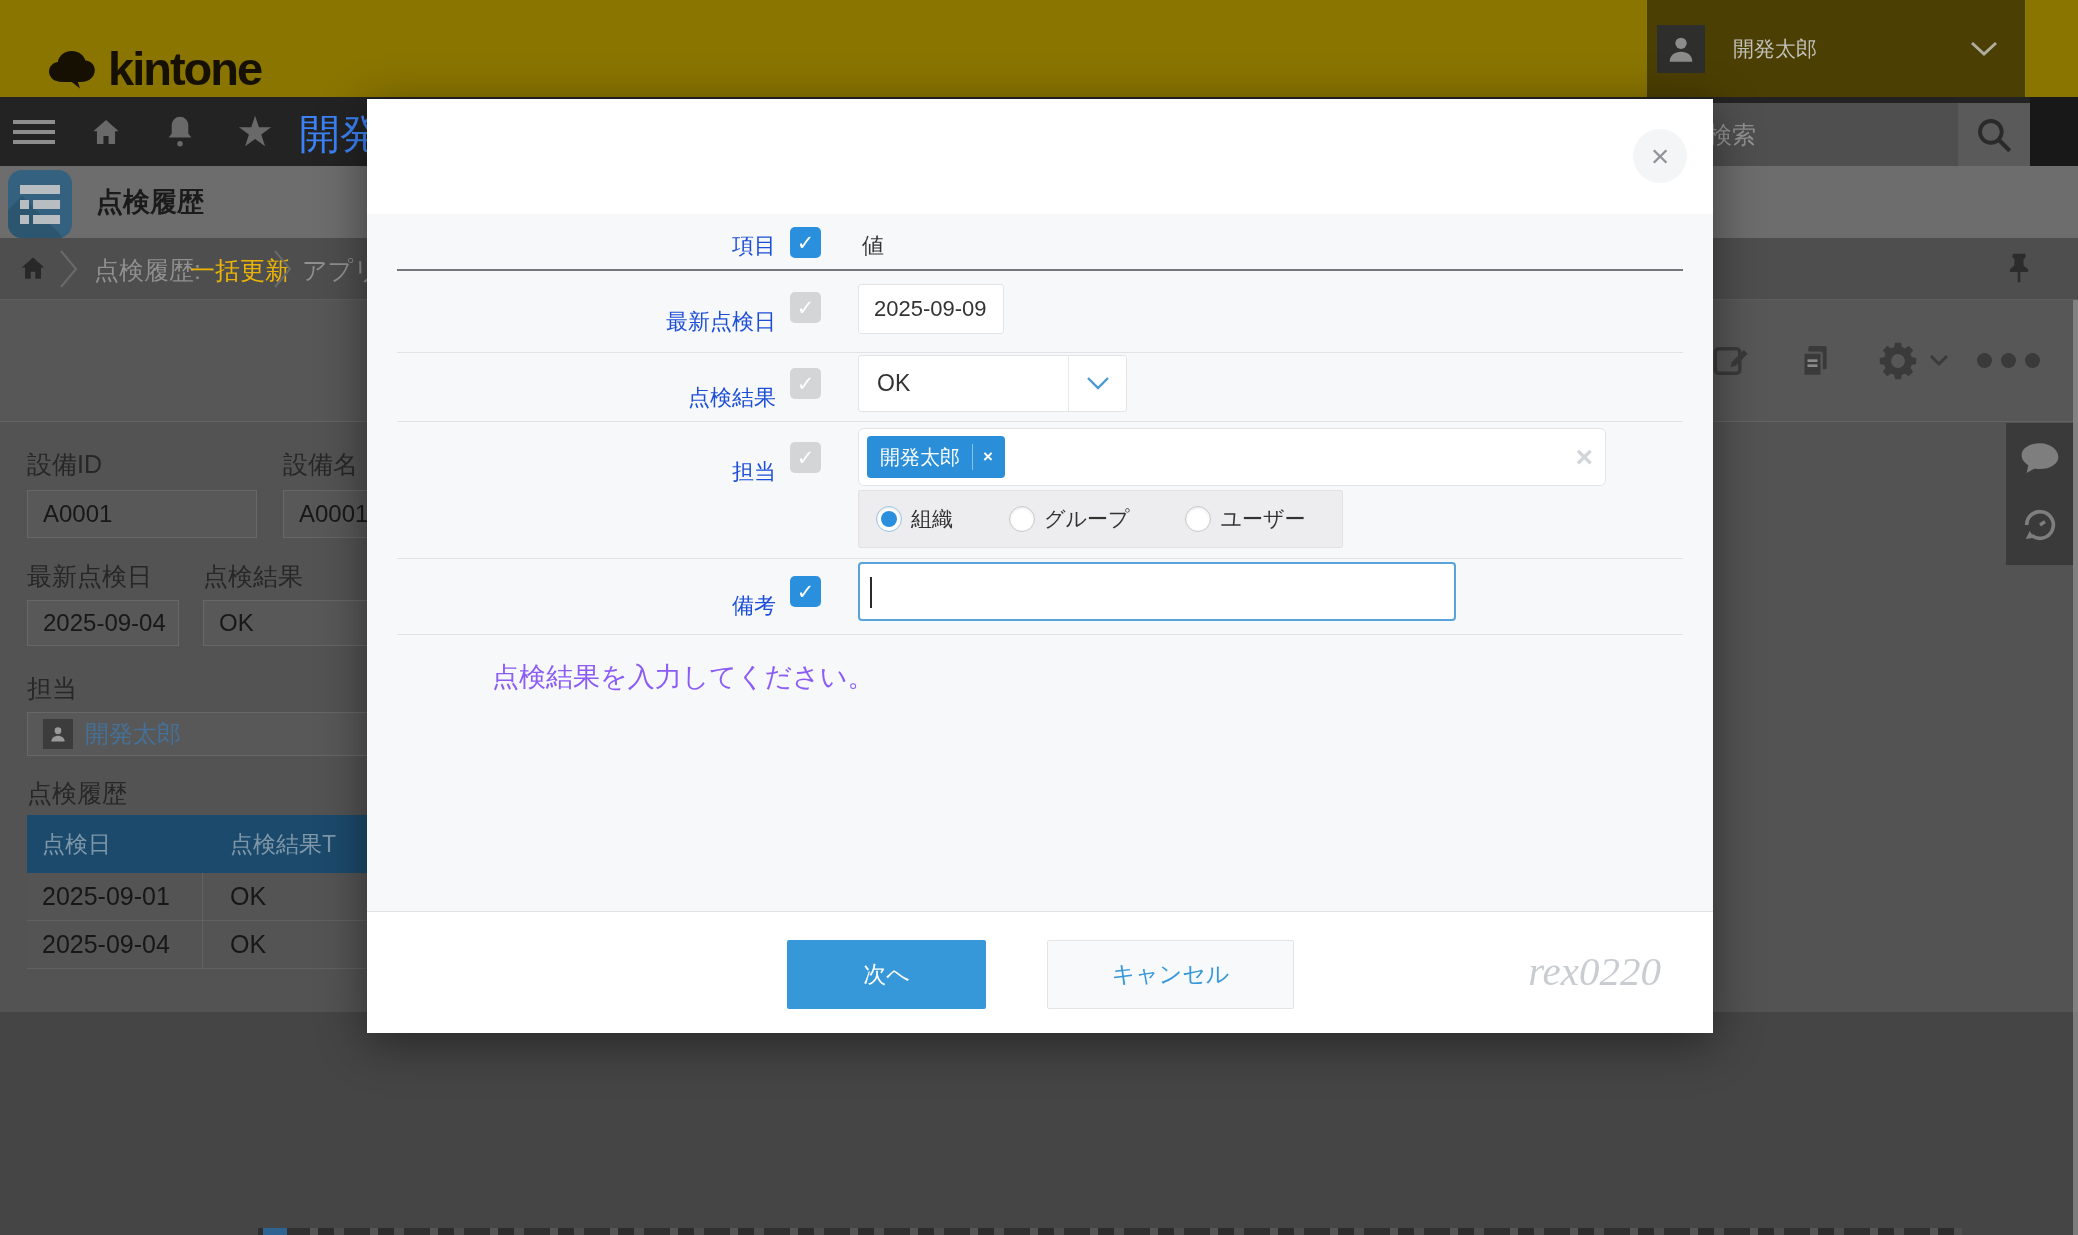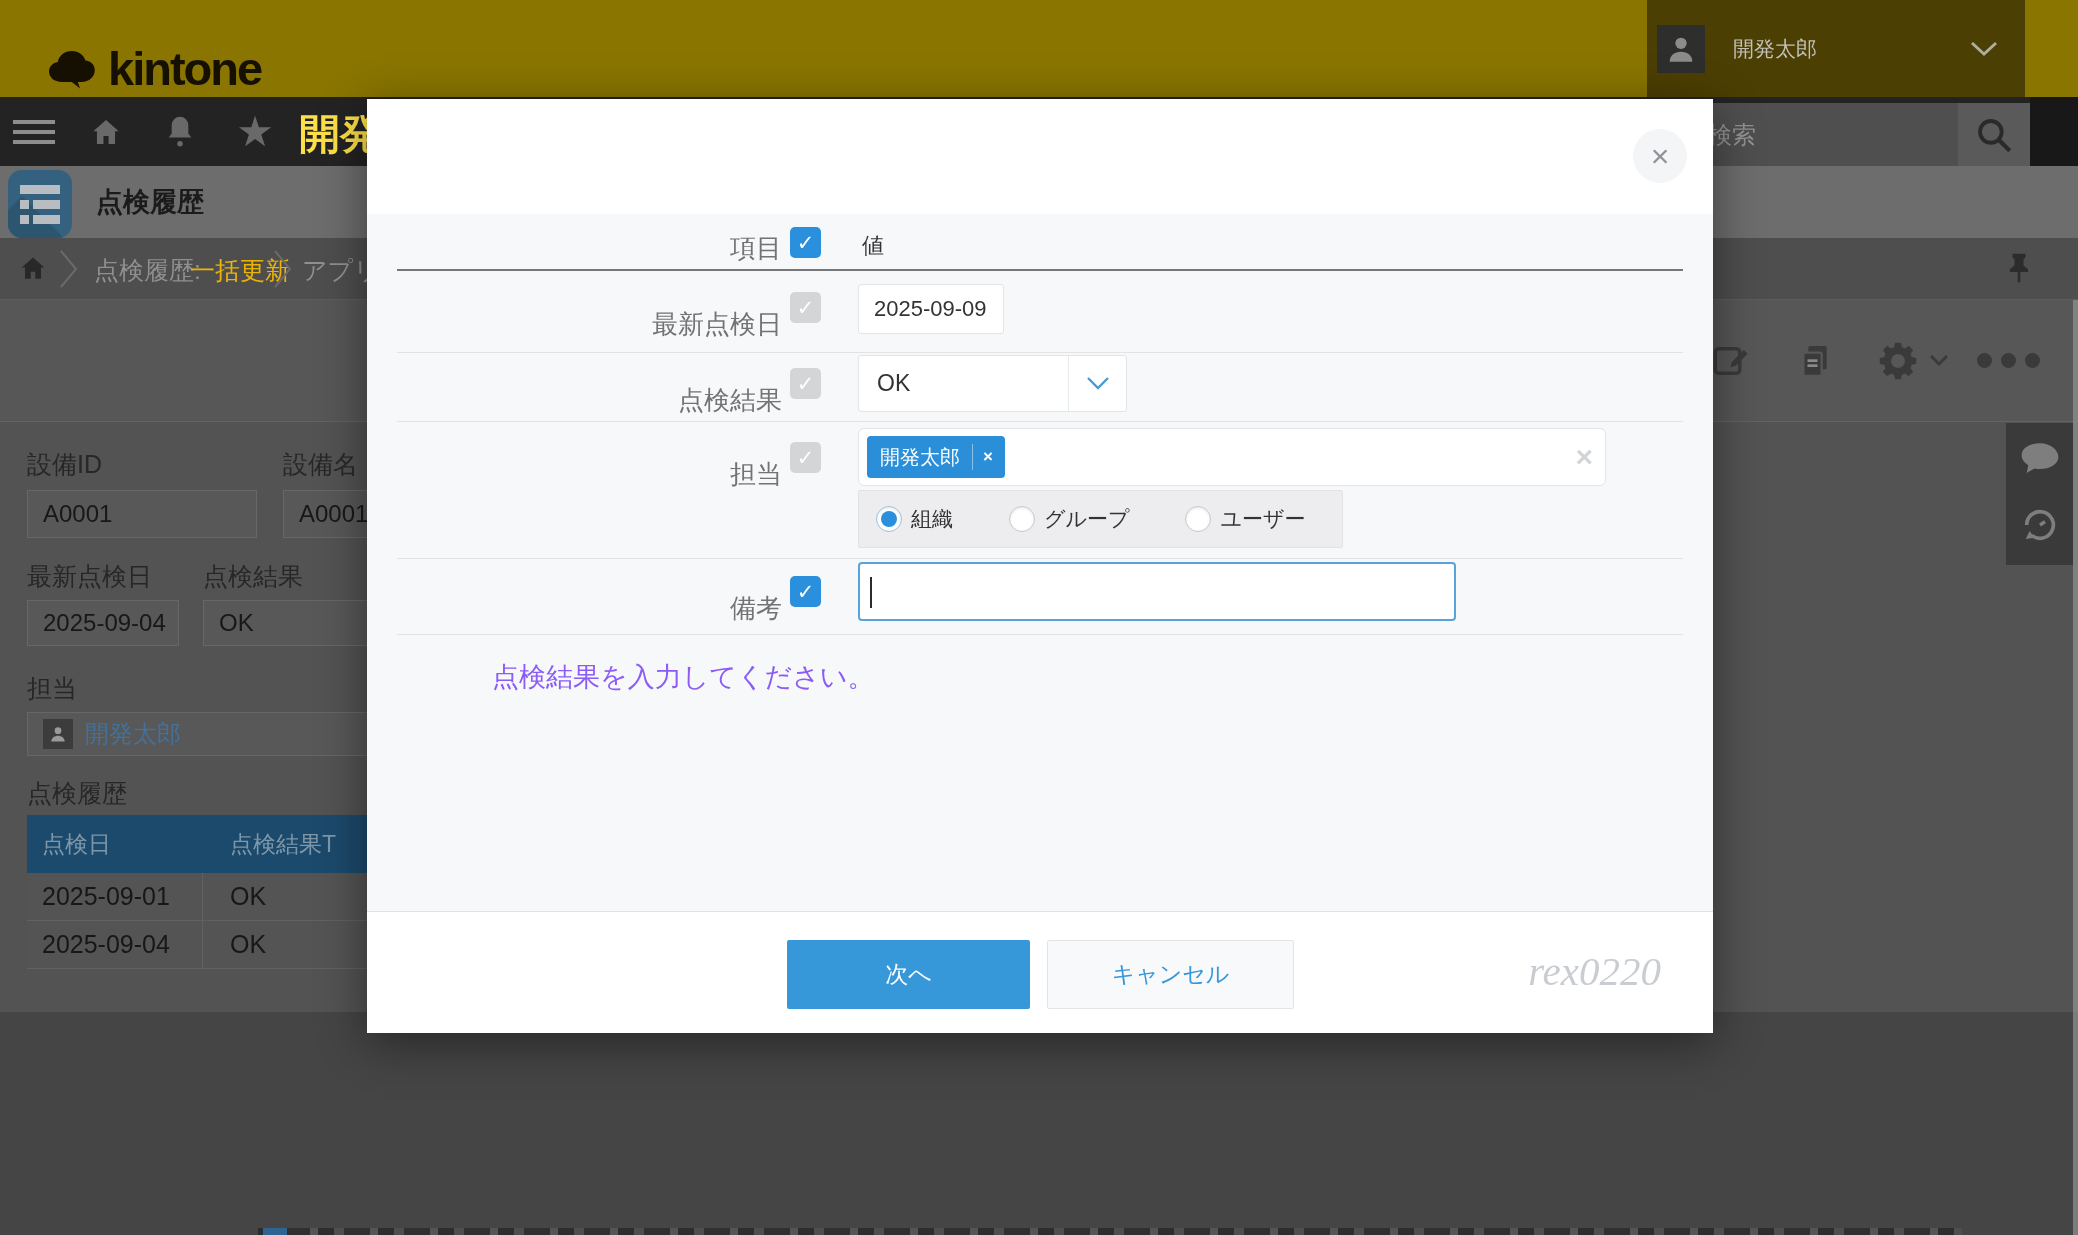--- a/index.html
+++ b/index.html
@@ -15,21 +15,21 @@
   .top-header{left:0;top:0;width:2078px;height:97px;background:#8a7500;}
   .brand{left:44px;top:16px;height:64px;display:flex;align-items:center;gap:6px;margin-top:20px;}
   .brand-text{font-size:47px;font-weight:bold;color:#161003;letter-spacing:-2px;}
   .user-panel{left:1647px;top:0;width:378px;height:97px;background:#4c3f03;display:flex;align-items:center;}
   .avatar-sq{width:48px;height:48px;background:#2e2e2c;margin-left:10px;display:flex;align-items:center;justify-content:center;}
   .user-name{color:#c1c1ba;font-size:21px;margin-left:28px;}
   .user-caret{margin-left:auto;margin-right:26px;}
 
   .nav-bar{left:0;top:97px;width:2078px;height:69px;background:#232323;}
   .nav-ic{position:absolute;top:0;height:69px;display:flex;align-items:center;justify-content:center;}
-  .space-red{position:absolute;left:299px;top:10px;font-size:41px;font-weight:bold;color:#fde047;white-space:nowrap;}
+  .space-red{position:absolute;left:299px;top:10px;font-size:41px;font-weight:normal;color:#3b82f6;white-space:nowrap;}
   .search-box{position:absolute;left:1613px;top:6px;width:345px;height:63px;background:#4f4f4f;display:flex;align-items:center;}
   .search-ph{color:#929292;font-size:24px;padding-left:95px;}
   .search-btn{position:absolute;left:1958px;top:6px;width:72px;height:63px;background:#5a5a5a;display:flex;align-items:center;justify-content:center;}
   .nav-corner{position:absolute;left:2030px;top:0;width:48px;height:69px;background:#181818;}
 
   .app-bar{left:0;top:166px;width:2078px;height:72px;background:#6d6d6d;}
   .app-icon{position:absolute;left:8px;top:4px;width:64px;height:68px;border-radius:14px;background:#33617f;overflow:hidden;}
   .app-icon .shade{position:absolute;left:14px;top:26px;width:90px;height:90px;background:#2c566f;transform:rotate(45deg);transform-origin:0 0;}
   .app-glyph{position:absolute;left:12px;top:15px;width:40px;}
   .app-glyph .row{height:9px;margin-bottom:6px;display:flex;gap:4px;}
@@ -71,21 +71,21 @@
   .modal{left:367px;top:99px;width:1346px;height:934px;background:#ffffff;z-index:10;
     box-shadow:0 10px 45px rgba(0,0,0,.45);}
   .m-title{position:absolute;left:36px;top:34px;font-size:34px;color:#35383b;}
   .m-close{position:absolute;left:1266px;top:30px;width:54px;height:54px;border-radius:50%;
     background:#f4f5f7;display:flex;align-items:center;justify-content:center;
     color:#8f9397;font-size:32px;font-weight:300;}
   .m-form{position:absolute;left:0;top:115px;width:1346px;height:698px;background:#f7f8f9;
     border-bottom:1px solid #e2e2e4;box-sizing:border-box;}
   .sep{position:absolute;left:30px;right:30px;height:1px;background:#e3e3e5;}
   .sep-dark{position:absolute;left:30px;right:30px;height:2px;background:#75787a;}
-  .flabel{position:absolute;left:7px;width:408px;text-align:right;font-size:26px;color:#737373;}
+  .flabel{position:absolute;left:1px;width:408px;text-align:right;font-size:22px;color:#1d4ed8;}
   .cb{position:absolute;left:423px;width:31px;height:31px;border-radius:5px;display:flex;
     align-items:center;justify-content:center;color:#fff;font-size:21px;font-weight:bold;}
   .cb-blue{background:#2a90dd;}
   .cb-gray{background:#d3d5d7;}
   .vbox{position:absolute;background:#fff;border:1px solid #e1e5e7;border-radius:3px;box-sizing:border-box;}
   .tag{height:42px;background:#2a8fd8;border-radius:4px;display:inline-flex;align-items:center;
     color:#fff;font-size:20px;padding:0 0 0 13px;}
   .tag .tdiv{width:1px;height:26px;background:rgba(255,255,255,.45);margin:0 10px 0 12px;}
   .tag .tx{font-size:17px;padding-right:12px;font-weight:bold;}
   .clear-x{position:absolute;right:12px;top:13px;font-size:30px;font-weight:bold;color:#d2d5d8;line-height:30px;}
@@ -97,21 +97,21 @@
   .rd.sel{display:flex;align-items:center;justify-content:center;border-color:#9cc3e0;}
   .rd.sel::after{content:"";width:16px;height:16px;border-radius:50%;background:#2a90dd;}
   .radio-item span{font-size:21px;color:#333;}
   .remarks{position:absolute;left:491px;top:348px;width:598px;height:59px;background:#fff;
     border:2px solid #57a3da;border-radius:4px;box-sizing:border-box;}
   .caret-bar{position:absolute;left:10px;top:13px;width:2px;height:31px;background:#2b2b2b;animation:blink 1s steps(1) infinite;}
   @keyframes blink{50%{opacity:0;}}
   .m-msg{position:absolute;left:125px;top:444px;font-size:27px;color:#8b5cf6;line-height:39px;}
   .btn{position:absolute;top:841px;height:69px;display:flex;align-items:center;justify-content:center;
     font-size:23px;border-radius:2px;box-sizing:border-box;}
-  .btn-primary{left:420px;width:243px;background:#3698d9;color:#fff;}
+  .btn-primary{left:420px;width:199px;background:#3698d9;color:#fff;}
   .btn-plain{left:680px;width:247px;background:#f8f9fa;border:1px solid #e1e5e8;color:#3698d9;}
   .watermark{position:absolute;right:52px;top:848px;font-family:"Liberation Serif","DejaVu Serif",serif;
     font-style:italic;font-size:41px;color:#c9cdd1;}
 
   .dd-chevron{position:absolute;right:0;top:0;width:57px;height:100%;border-left:1px solid #e7eaeb;
     display:flex;align-items:center;justify-content:center;}
 </style>
 </head>
 <body>
 

